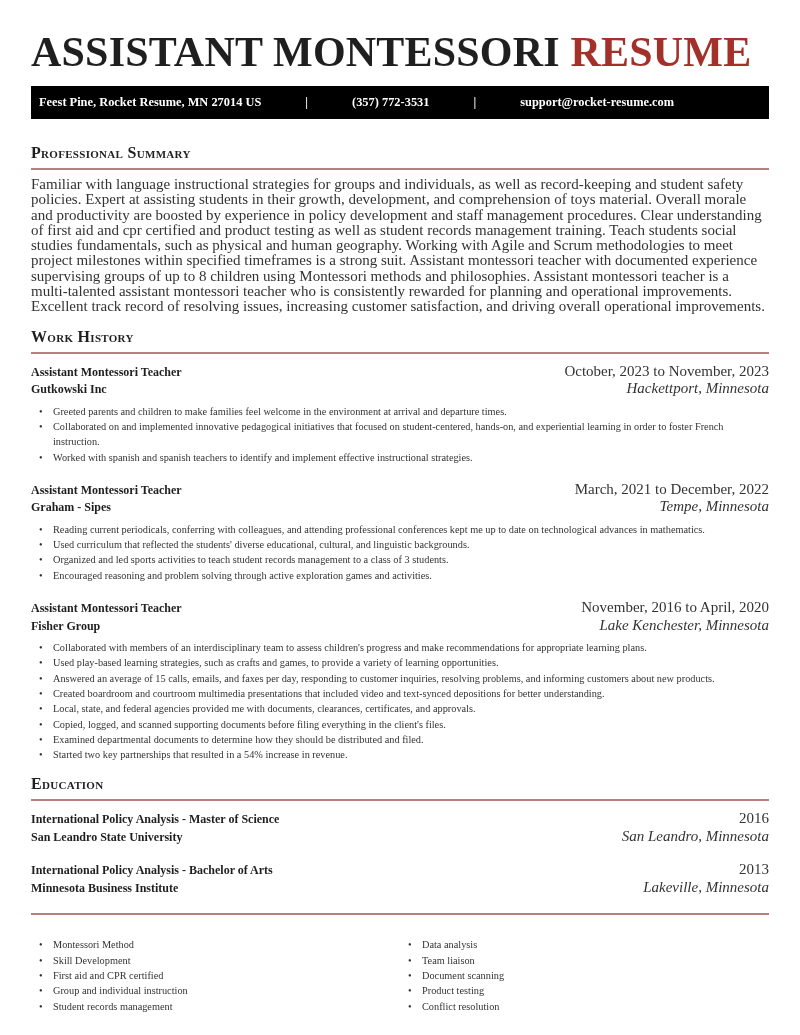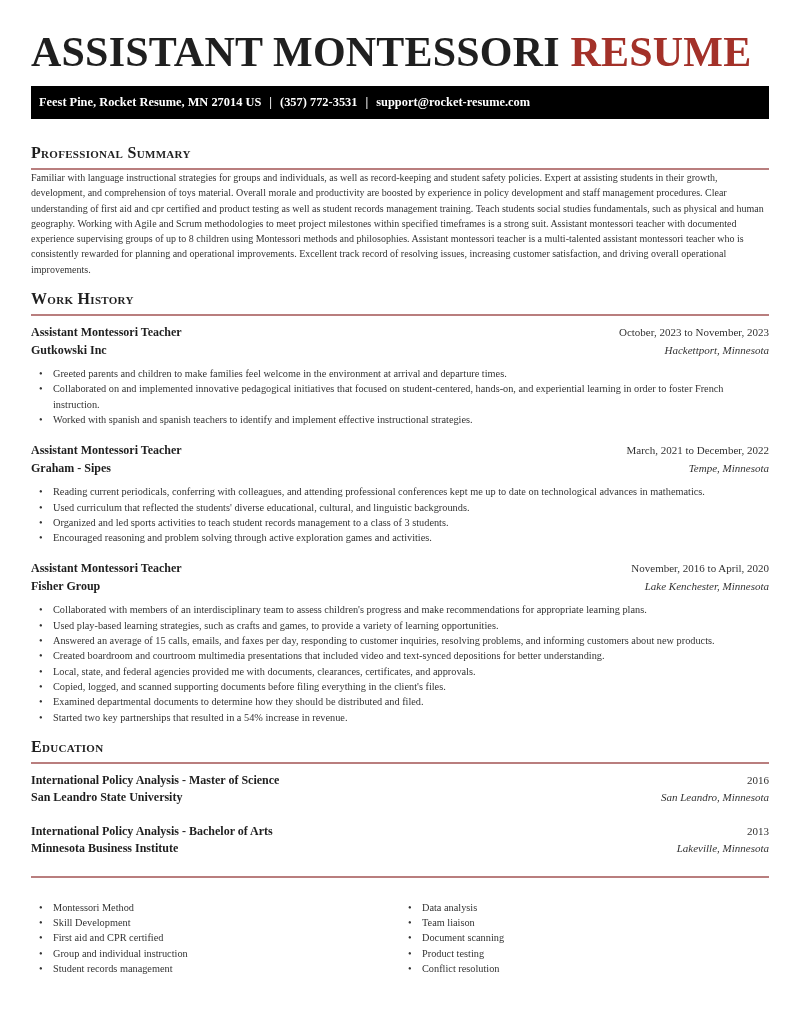--- a/index.html
+++ b/index.html
@@ -26,53 +26,55 @@
     .contact-bar {
       background: #000000;
       color: #ffffff;
       height: 33px;
       display: flex;
       align-items: center;
       padding-left: 8px;
       font-weight: bold;
       font-size: 12.4px;
       white-space: nowrap;
+      gap: 36px;
     }
     .contact-bar .sep { margin: 0 8px; }
 
     .section-heading {
       font-family: "Liberation Serif", serif;
       font-weight: bold;
       font-variant: small-caps;
       font-size: 16px;
       line-height: 1;
       color: #1f1f1f;
       letter-spacing: 0.3px;
     }
     .section-rule {
       height: 2px;
       background: #b97e7e;
       margin-top: 7px;
     }
 
     .summary-text {
-      font-size: 10px;
+      font-size: 15px;
       line-height: 15.3px;
       color: #333333;
+      margin-top: 7px;
     }
 
     .job { position: relative; }
     .row {
       display: flex;
       justify-content: space-between;
       align-items: baseline;
       height: 17.5px;
     }
     .row .left { font-weight: bold; font-size: 12px; color: #1f1f1f; }
-    .row .right { font-size: 11px; color: #333333; }
+    .row .right { font-size: 15px; color: #333333; }
     .row .right.italic { font-style: italic; }
 
     .bullets {
       list-style: none;
       margin-top: 6px;
       padding-left: 22px;
     }
     .bullets li {
       position: relative;
       font-size: 10.3px;

